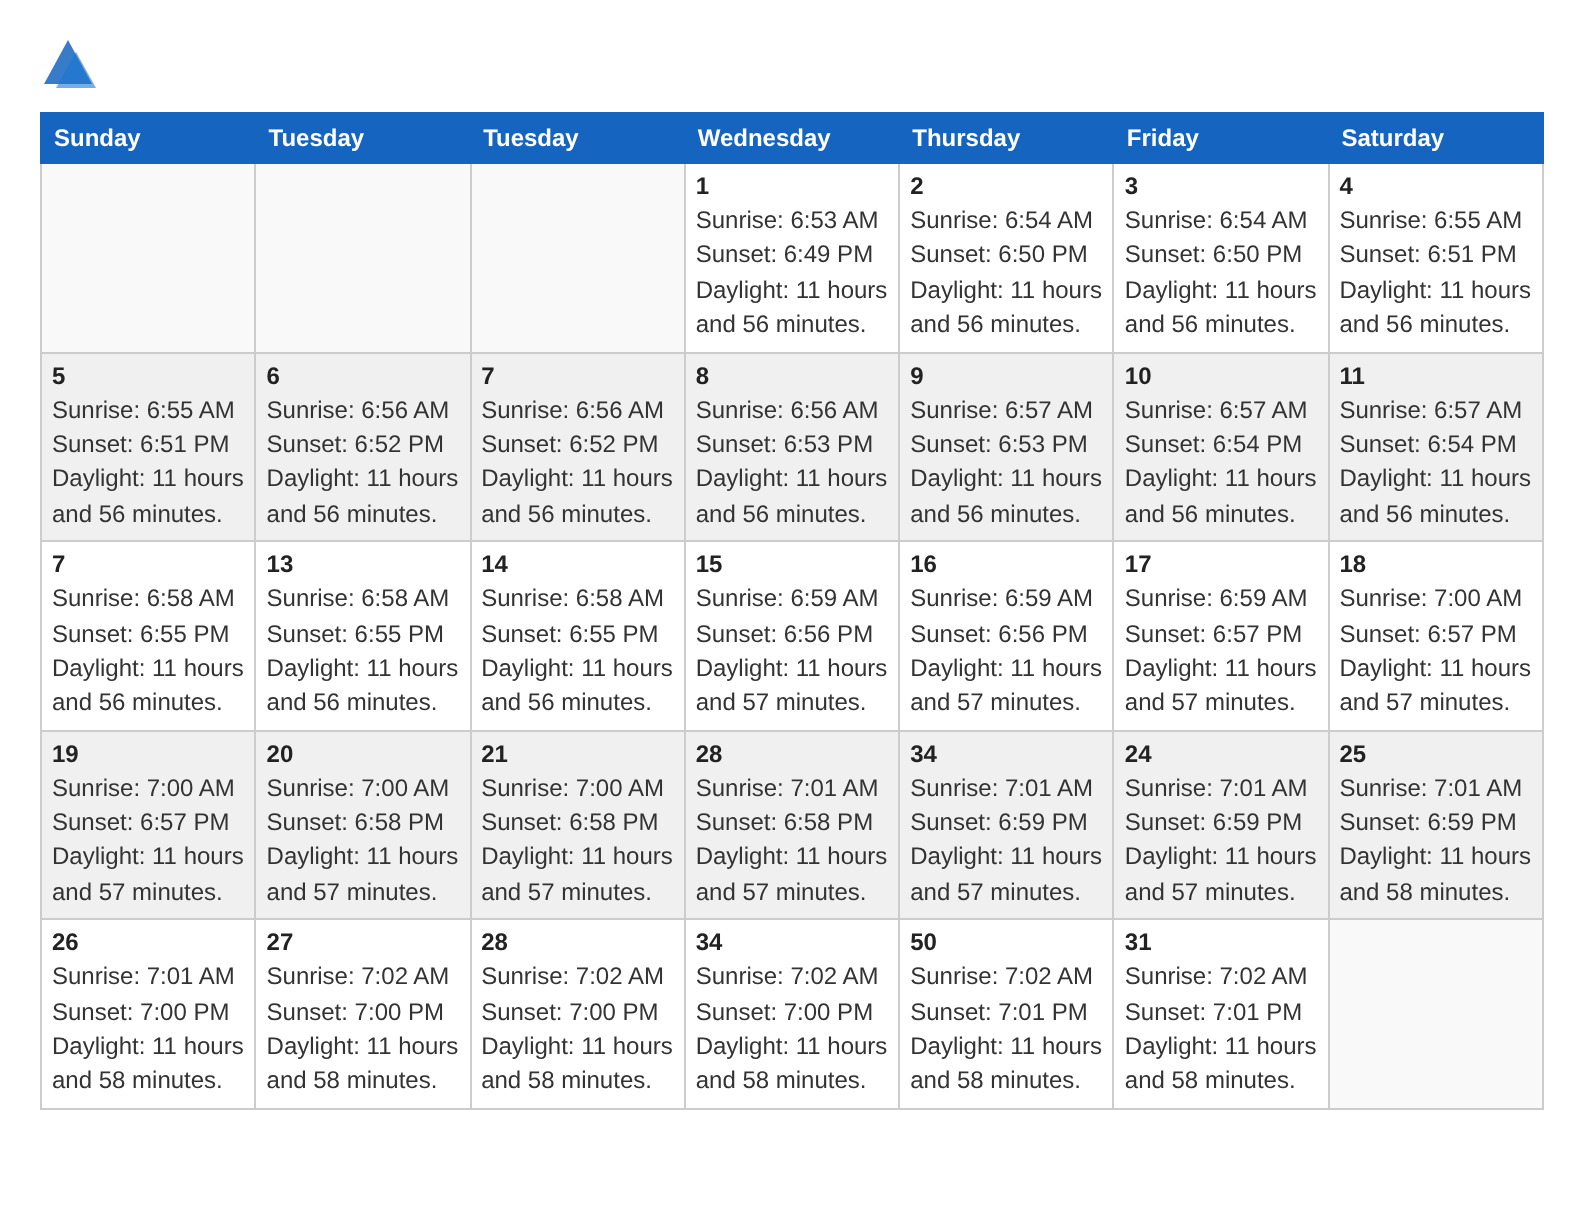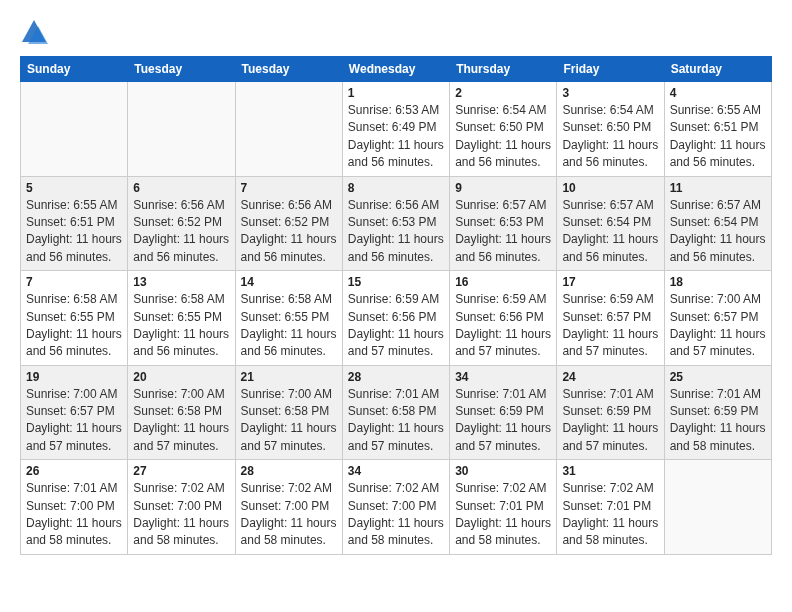--- a/index.html
+++ b/index.html
@@ -250,21 +250,21 @@
           </td>
           <td>
             <span class="day-num">28</span>
             <div class="day-info">Sunrise: 7:02 AM<br>Sunset: 7:00 PM<br>Daylight: 11 hours<br>and 58 minutes.</div>
           </td>
           <td>
             <span class="day-num">34</span>
             <div class="day-info">Sunrise: 7:02 AM<br>Sunset: 7:00 PM<br>Daylight: 11 hours<br>and 58 minutes.</div>
           </td>
           <td>
-            <span class="day-num">30</span>
+            <span class="day-num">50</span>
             <div class="day-info">Sunrise: 7:02 AM<br>Sunset: 7:01 PM<br>Daylight: 11 hours<br>and 58 minutes.</div>
           </td>
           <td>
             <span class="day-num">31</span>
             <div class="day-info">Sunrise: 7:02 AM<br>Sunset: 7:01 PM<br>Daylight: 11 hours<br>and 58 minutes.</div>
           </td>
           <td class="empty"></td>
         </tr>
       </tbody>
   </table>

